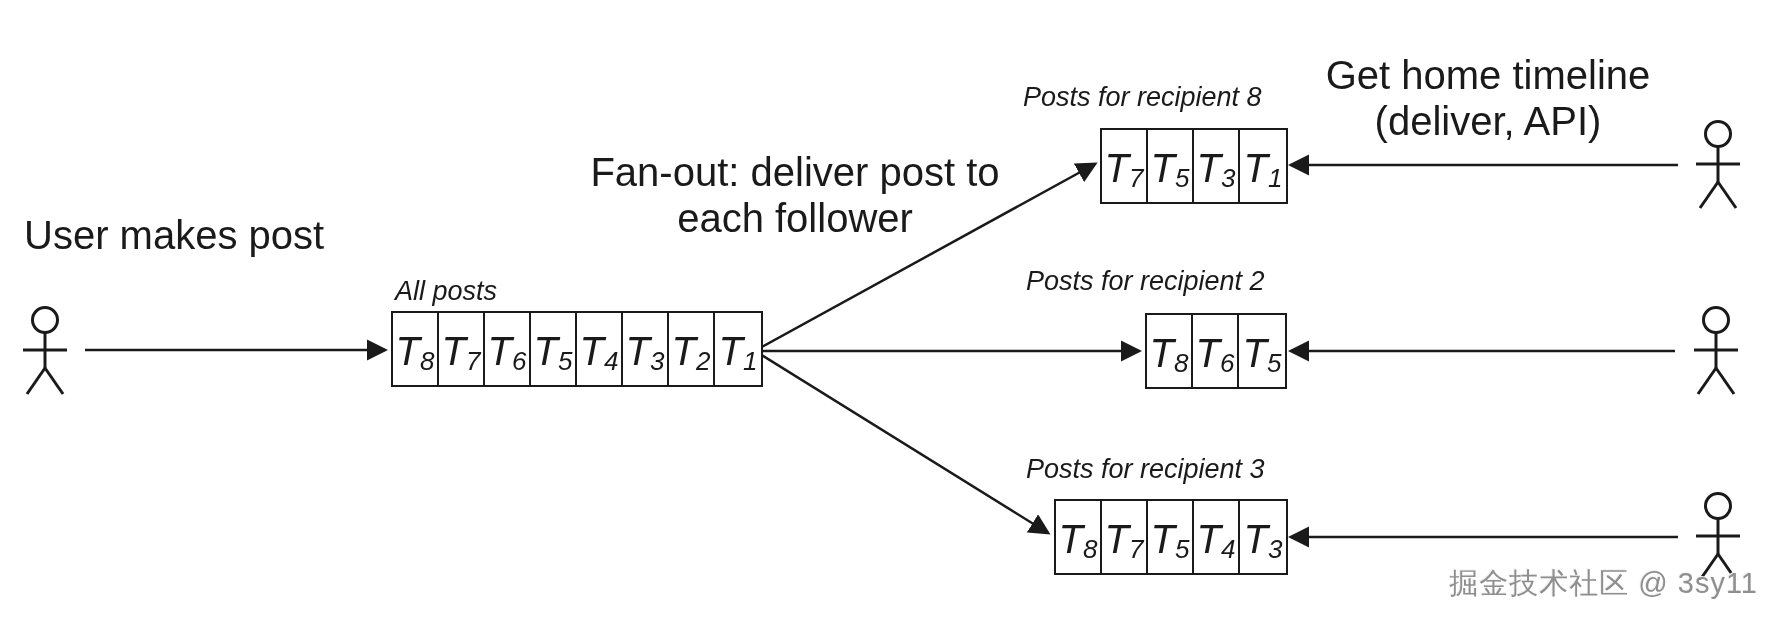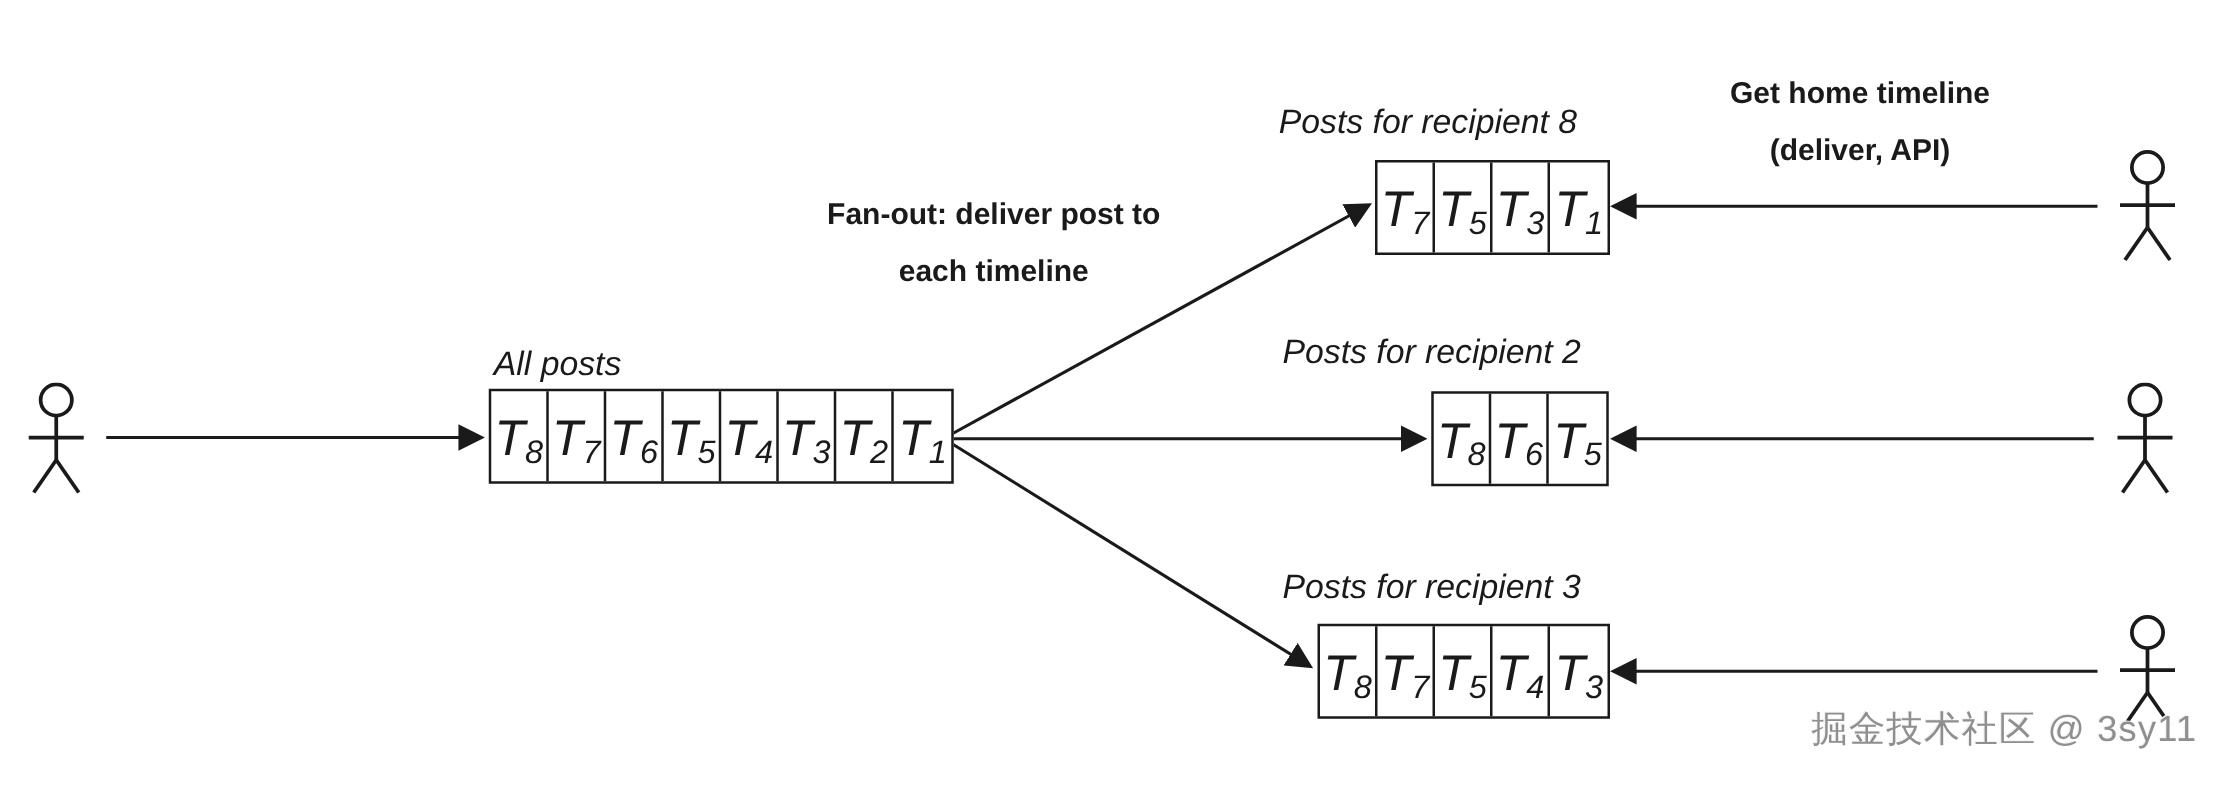--- a/index.html
+++ b/index.html
@@ -13,25 +13,24 @@
     color: #1a1a1a;
     overflow: hidden;
   }
   .wires {
     position: absolute;
     left: 0; top: 0;
     width: 1772px; height: 638px;
   }
   .big-label {
     position: absolute;
-    font-size: 24px;
+    font-size: 40px;
     line-height: 46px;
     white-space: nowrap;
     color: #1a1a1a;
-    font-weight: bold;
   }
   .centered { text-align: center; white-space: normal; }
   .queue-label {
     position: absolute;
     font-style: italic;
     font-size: 27px;
     white-space: nowrap;
     color: #1a1a1a;
   }
   .queue {
@@ -98,24 +97,25 @@
       <line x1="1675" y1="351" x2="1291" y2="351" marker-end="url(#arrow)"></line>
       <line x1="1678" y1="537" x2="1291" y2="537" marker-end="url(#arrow)"></line>
     </g>
 
     <use href="#stick-figure" x="15" y="306" width="60" height="90"></use>
     <use href="#stick-figure" x="1688" y="120" width="60" height="90"></use>
     <use href="#stick-figure" x="1686" y="306" width="60" height="90"></use>
     <use href="#stick-figure" x="1688" y="492" width="60" height="90"></use>
   </svg>
 
+  <div class="big-label" style="left:24px; top:212px;">User makes post</div>
 
   <div class="big-label centered" style="left:560px; top:106px; width:470px;margin-top:43px;">
     <div>Fan-out: deliver post to</div>
-    <div>each timeline</div>
+    <div>each follower</div>
   </div>
 
   <div class="big-label centered" style="left:1278px; top:52px; width:420px;">
     <div>Get home timeline</div>
     <div>(deliver, API)</div>
   </div>
 
   <div class="queue-label" style="left:395px; top:276px;">All posts</div>
   <div class="queue-label" style="left:1023px; top:82px;">Posts for recipient 8</div>
   <div class="queue-label" style="left:1026px; top:266px;text-align:right;">Posts for recipient 2</div>

